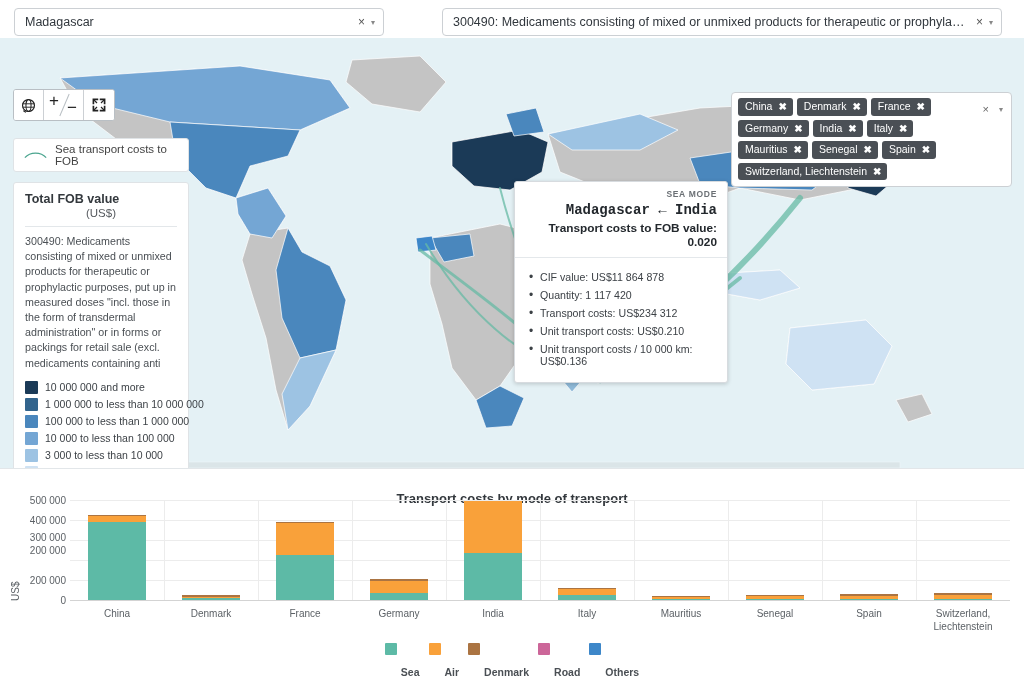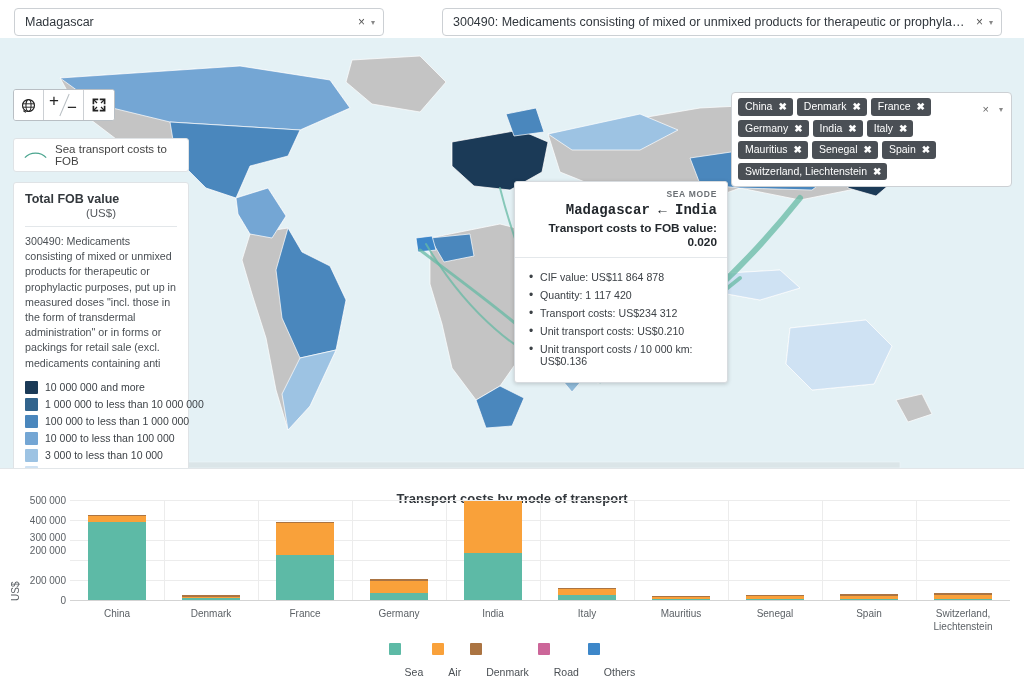--- a/index.html
+++ b/index.html
@@ -112,21 +112,21 @@
   .seg { width:100%; }
   .xtick {
     position:absolute; font-size:10px; color:#5c6166; text-align:center; line-height:1.25;
   }
   .chart-legend {
     position:absolute; left:0; right:0; bottom:14px;
     display:flex; justify-content:center; align-items:center; gap:9px; font-size:10.5px;
   }
   .cl-item { display:flex; align-items:center; gap:4px; cursor:pointer; }
   .cl-sw { width:12px; height:12px; border-radius:1px; }
-  .cl-lbl { font-weight:normal; color:#4a4f54;margin-top:47px; }
+  .cl-lbl { font-weight:bold; color:#4a4f54;margin-top:47px; }
 </style>
 </head>
 <body>
 
 <div class="topbar">
   <div class="select-box country">
     <span class="select-text">Madagascar</span>
     <span class="sel-x">×</span>
     <span class="sel-caret">▾</span>
   </div>

